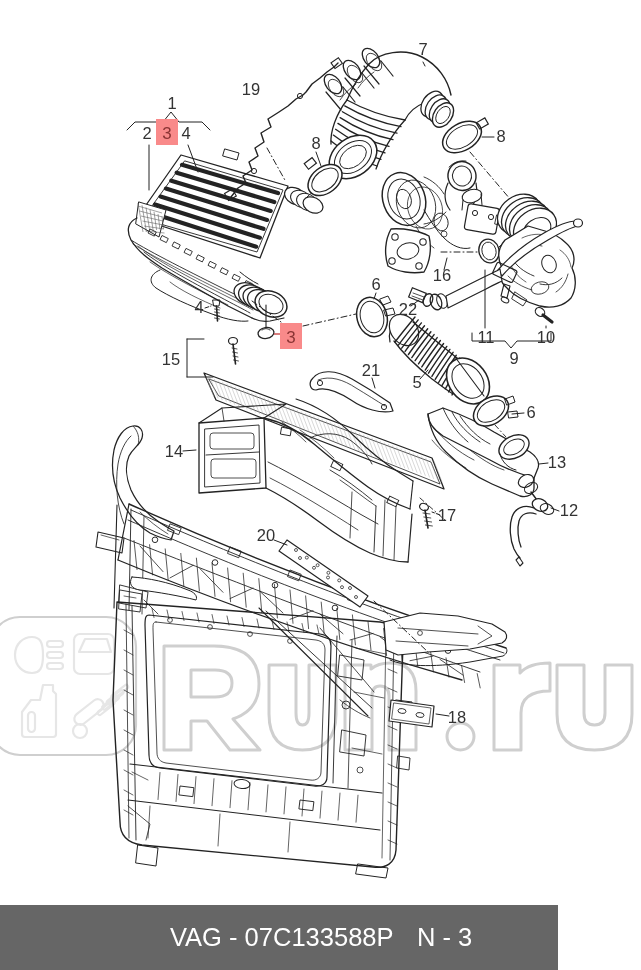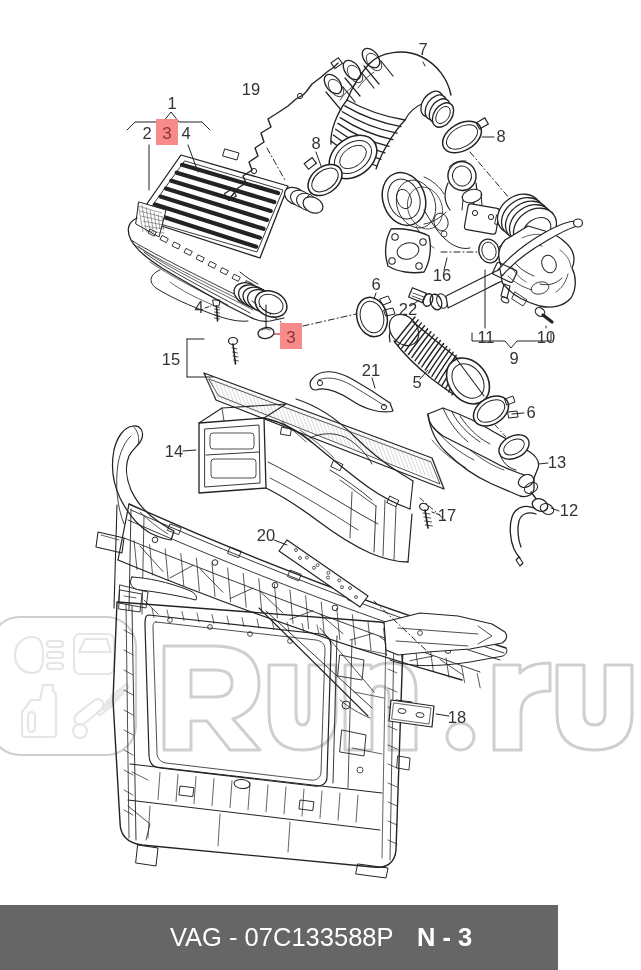--- a/index.html
+++ b/index.html
@@ -605,14 +605,14 @@
 <line x1="423.0" y1="62.0" x2="425.0" y2="66.0" stroke="#232323" stroke-width="1.0" stroke-linecap="round"></line>
 <rect x="156" y="119" width="22" height="26" fill="#f98a8a"></rect>
 <text x="167" y="139" font-size="17" fill="#8b3434" text-anchor="middle">3</text>
 <rect x="280" y="323" width="22" height="26" fill="#f98a8a"></rect>
 <text x="291" y="343" font-size="17" fill="#8b3434" text-anchor="middle">3</text>
 <line x1="274" y1="334" x2="280" y2="334" stroke="#c94747" stroke-width="1.4"></line>
 </g>
 </svg>
 <div id="footer">
 <div class="t" style="left:170px;">VAG - 07C133588P</div>
-<div class="t" style="left:417px;font-weight:bold;">N - 3</div>
+<div class="t" style="left:417px;">N - 3</div>
 </div>
 </div>
 </body></html>

